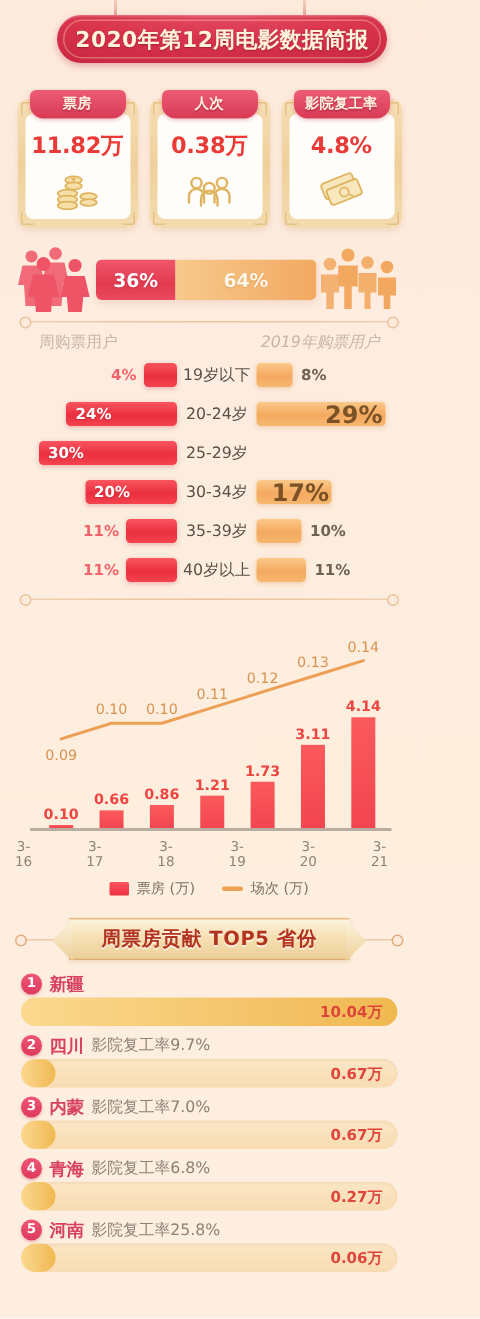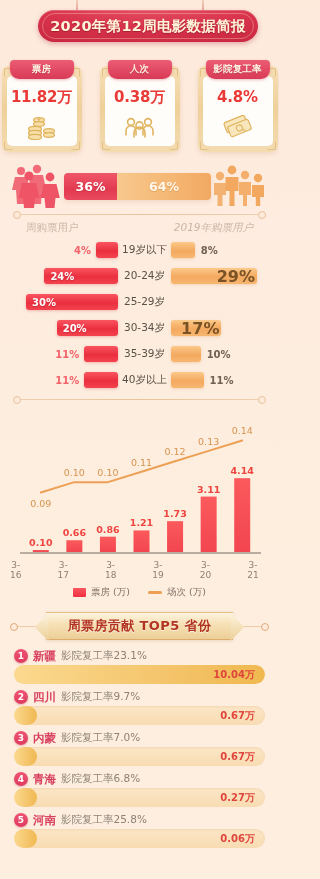--- a/index.html
+++ b/index.html
@@ -30,21 +30,21 @@
     content:""; position:absolute; left:4px; top:3px; right:4px; bottom:3px;
     border-radius:13px; border:1px solid rgba(255,228,190,.35); pointer-events:none;
   }
   .title-text{
     font-size:14.5px; font-weight:bold; letter-spacing:.3px;
     color:#fff4d9; text-shadow:0 1px 1px rgba(120,20,35,.55);
     white-space:nowrap;
   }
 
   
-  .cards{ display:flex; justify-content:center; gap:18px; margin-top:4px; }
+  .cards{ display:flex; justify-content:center; gap:8px; margin-top:4px; }
   .card{ position:relative; width:80px; height:92px; }
   .card-frame{
     position:absolute; left:0; top:6px; width:80px; height:86px; border-radius:7px;
     background:linear-gradient(180deg,#f6dfb6 0%,#efd09a 50%,#f3dcb0 100%);
     box-shadow:0 2px 4px rgba(200,140,100,.22);
   }
   .card-frame::before{
     content:""; position:absolute; left:5px; top:10px; right:5px; bottom:6px;
     background:#fffdfa; border-radius:5px;
   }
@@ -445,21 +445,20 @@
   <div class="banner">
     <b>周票房贡献 TOP5 省份</b>
   </div>
 </div>
 
 <div class="prov" id="prov">
     <div class="prow">
       <div class="phead">
         <span class="rank">1</span>
         <span class="pname">新疆</span>
-        <span class="prate">影院复工率23.1%</span>
       </div>
       <div class="ptrack">
         <div class="pfill" style="width:100%"></div>
         <div class="pval">10.04万</div>
       </div>
     </div>
     <div class="prow">
       <div class="phead">
         <span class="rank">2</span>
         <span class="pname">四川</span>

